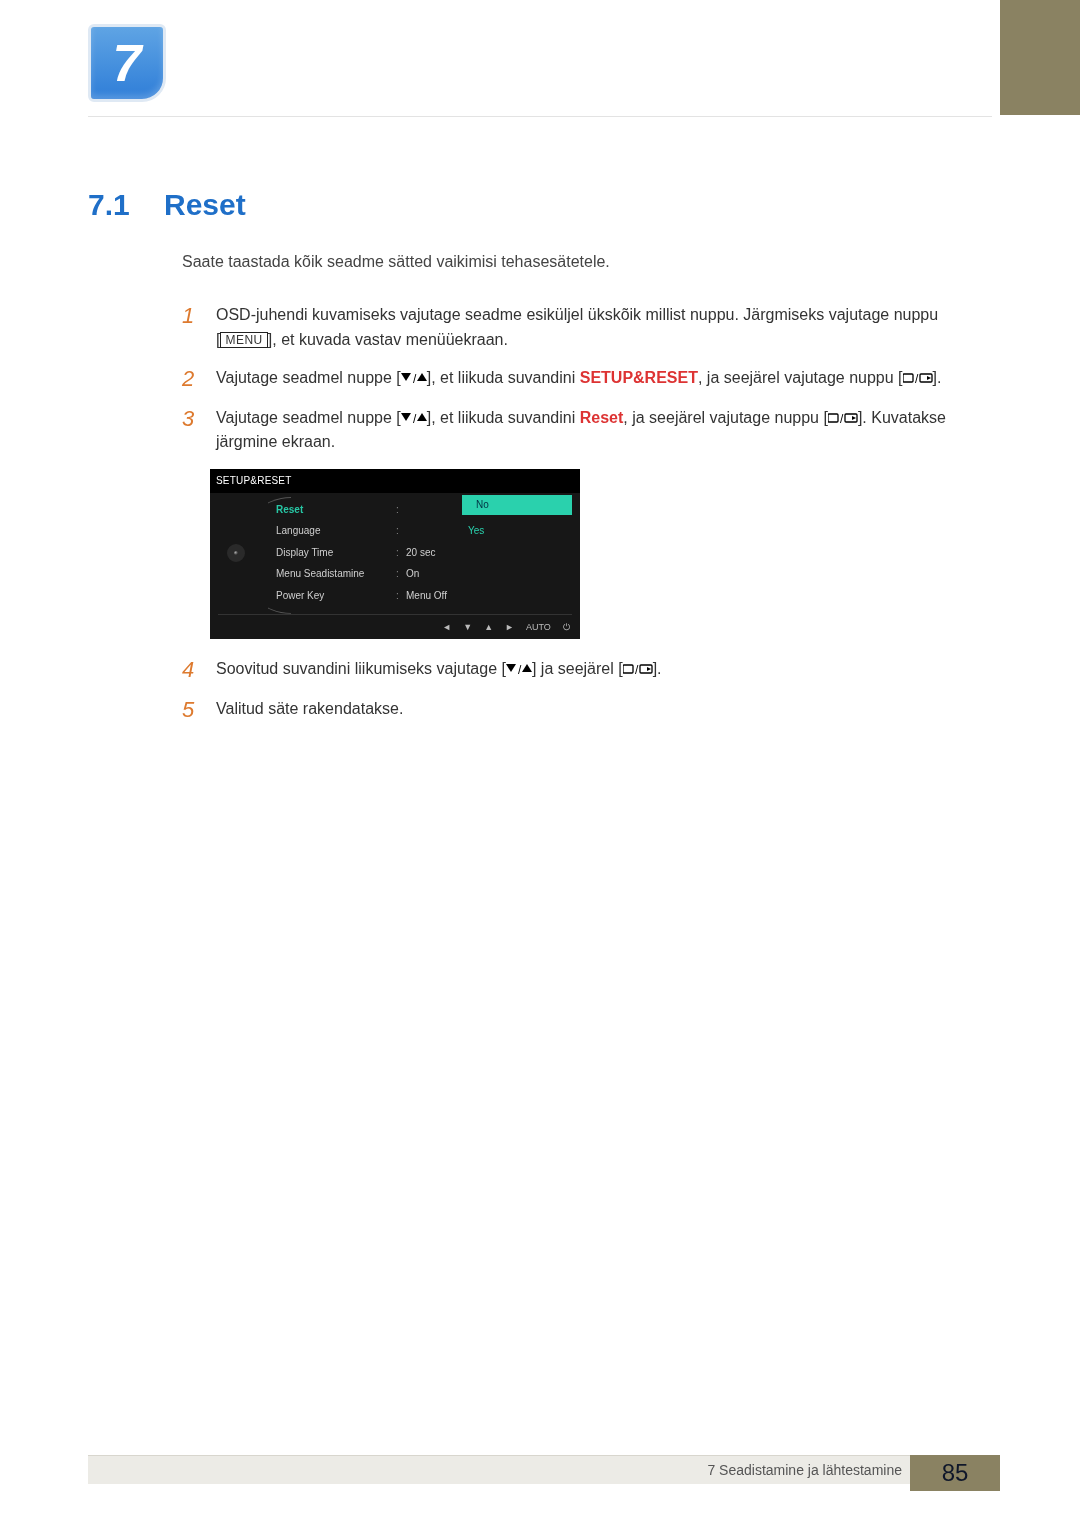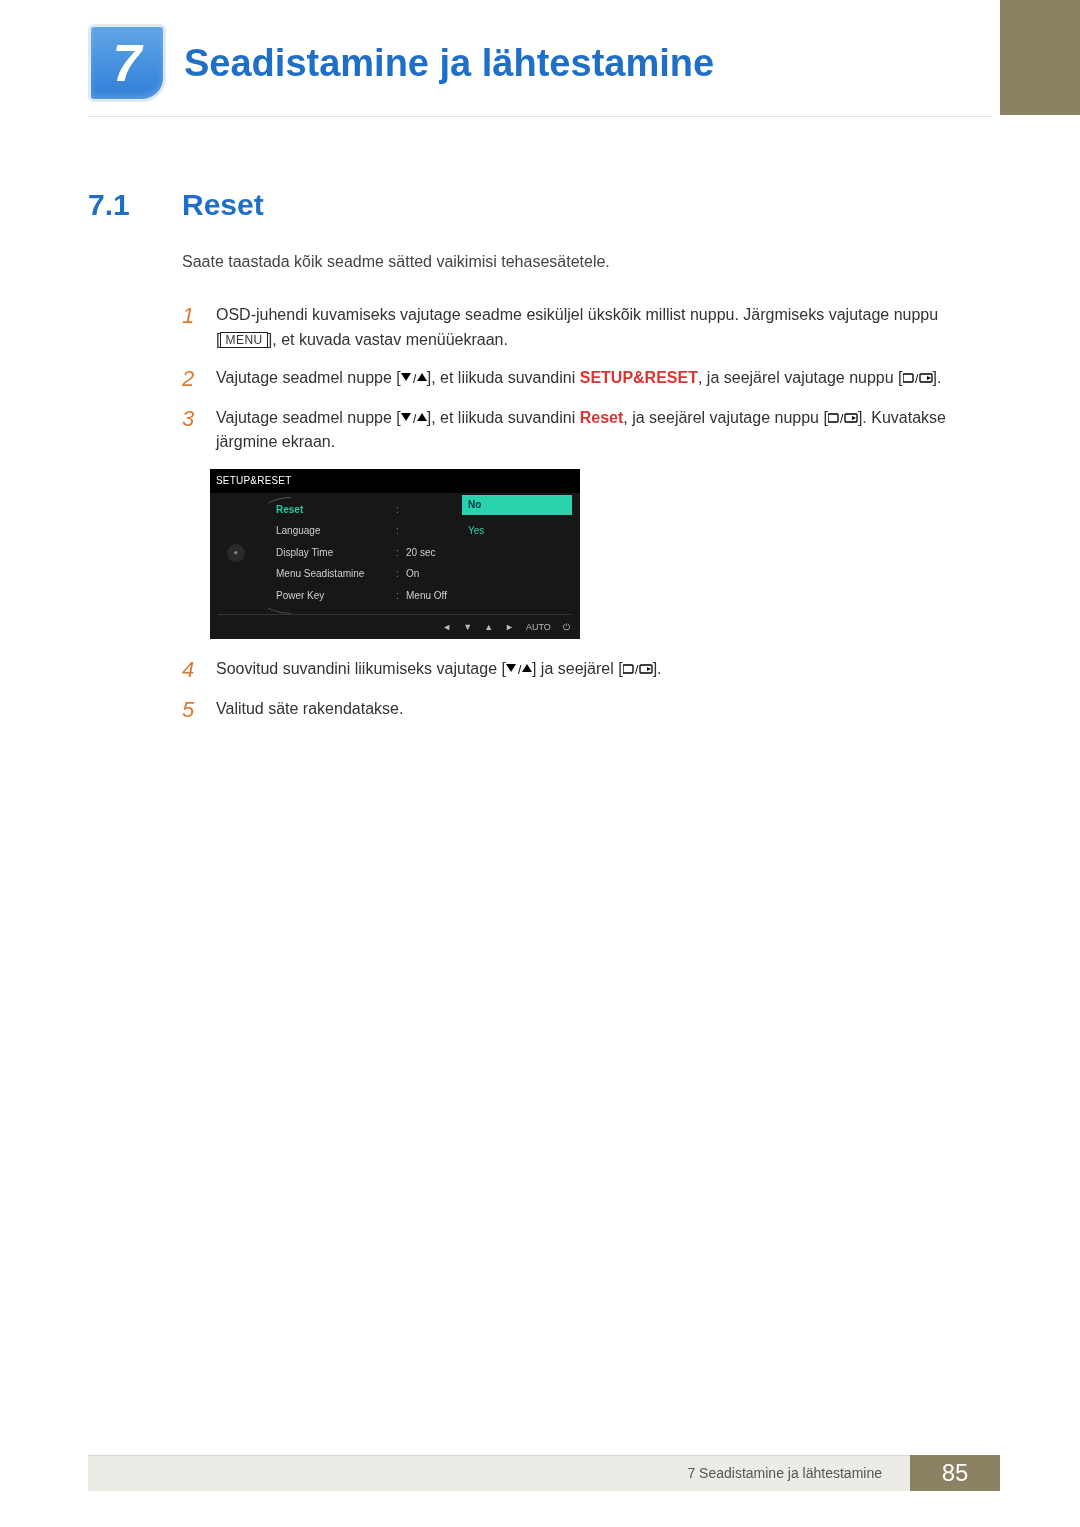--- a/index.html
+++ b/index.html
@@ -18,21 +18,21 @@
     box-shadow: inset 0 -4px 6px rgba(255,255,255,.2);
     display: flex; align-items: center; justify-content: center;
     color: #fff; font-size: 52px; font-weight: 600; font-style: italic;
     border: 3px solid #dfe9f4;
   }
   .chapter-title { color: #1f6fc8; font-size: 38px; font-weight: 600; }
   .header-rule { position: absolute; left: 88px; top: 116px; width: 904px; height: 1px; background: #e3e3e3; }
 
   
   .section { position: absolute; left: 88px; top: 188px; width: 904px; }
-  .sec-row { display: flex; align-items: baseline; gap: 34px; margin-bottom: 28px; }
+  .sec-row { display: flex; align-items: baseline; gap: 16px; margin-bottom: 28px; }
   .sec-num { color: #1f6fc8; font-size: 30px; font-weight: 600; width: 60px; }
   .sec-title { color: #1f6fc8; font-size: 30px; font-weight: 600; }
   .sec-body { margin-left: 94px; font-size: 16px; line-height: 1.55; }
   .sec-intro { color: #444; margin-bottom: 28px; }
 
   .subsec-row { display: flex; align-items: baseline; gap: 18px; margin: 6px 0 20px 0; }
   .subsec-num { color: #1f6fc8; font-size: 19px; font-weight: 600; }
   .subsec-title { color: #1f6fc8; font-size: 19px; font-weight: 600; }
 
   .steps { list-style: none; }
@@ -52,40 +52,39 @@
   .wheel { width: 18px; height: 18px; border-radius: 50%; background: radial-gradient(circle at 35% 35%, #aaa, #444 60%, #111); border: 7px solid #2a2a2a; }
   .osd-arc { width: 22px; position: relative; }
   .osd-arc::before { content: ""; position: absolute; left: -14px; top: -2px; width: 50px; height: 115px; border: 1px solid #555; border-right: none; border-radius: 60px 0 0 60px; clip-path: inset(0 0 0 28px); }
   .osd-list { flex: 1; }
   .osd-row { display: flex; padding: 3px 0; }
   .osd-row .lbl { width: 120px; color: #cfcfcf; }
   .osd-row .sep { width: 10px; color: #888; }
   .osd-row .val { color: #cfcfcf; }
   .osd-row.reset .lbl { color: #27c7a5; font-weight: 600; }
   .osd-value-box { position: absolute; right: 8px; top: 26px; width: 110px; }
-  .osd-no { background: #2ad1ad; color: #034; padding: 2px 6px; font-weight: 700; }
+  .osd-no { background: #2ad1ad; color: #034; padding: 2px 14px; font-weight: 400; }
   .osd-yes { color: #2ad1ad; padding: 8px 6px; }
   .osd-icons { display: flex; gap: 12px; justify-content: flex-end; padding: 6px 2px 0 2px; border-top: 1px solid #333; margin-top: 8px; }
   .osd-icons span { font-size: 9px; color: #bbb; }
 
   
   .footer { position: absolute; left: 88px; right: 0; bottom: 36px; height: 36px; }
-  .footer-bar { position: absolute; left: 0; width: 822px; height: 36px; background: #ecebe6; display: flex; align-items: center; justify-content: flex-end; padding-right: 28px; color: #555; font-size: 14px; }
+  .footer-bar { position: absolute; left: 0; width: 822px; height: 29px; background: #ecebe6; display: flex; align-items: center; justify-content: flex-end; padding-right: 8px; color: #555; font-size: 14px; }
   .footer-bar .thin-rule { position: absolute; left: 0; top: 0; width: 100%; height: 1px; background: #d8d6ce; }
-  .footer-page { position: absolute; left: 822px; width: 90px; height: 36px; background: #8a8262; color: #ffffff; display: flex; align-items: center; justify-content: center; font-size: 24px; font-weight: 400; }
+  .footer-page { position: absolute; left: 822px; width: 90px; height: 36px; background: #8a8262; color: #0f172a; display: flex; align-items: center; justify-content: center; font-size: 24px; font-weight: 400; }
 </style>
 </head>
 <body>
 
 <div class="page">
   <div class="edge-strip"></div>
 
   <div class="chapter-header">
     <div class="chapter-badge">7</div>
-    <div class="chapter-title">Seadistamine ja lähtestamine</div>
   </div>
   <div class="header-rule"></div>
 
   <div class="section">
     <div class="sec-row">
       <div class="sec-num">7.1</div>
       <div class="sec-title">Reset</div>
     </div>
 
     <div class="sec-body">

